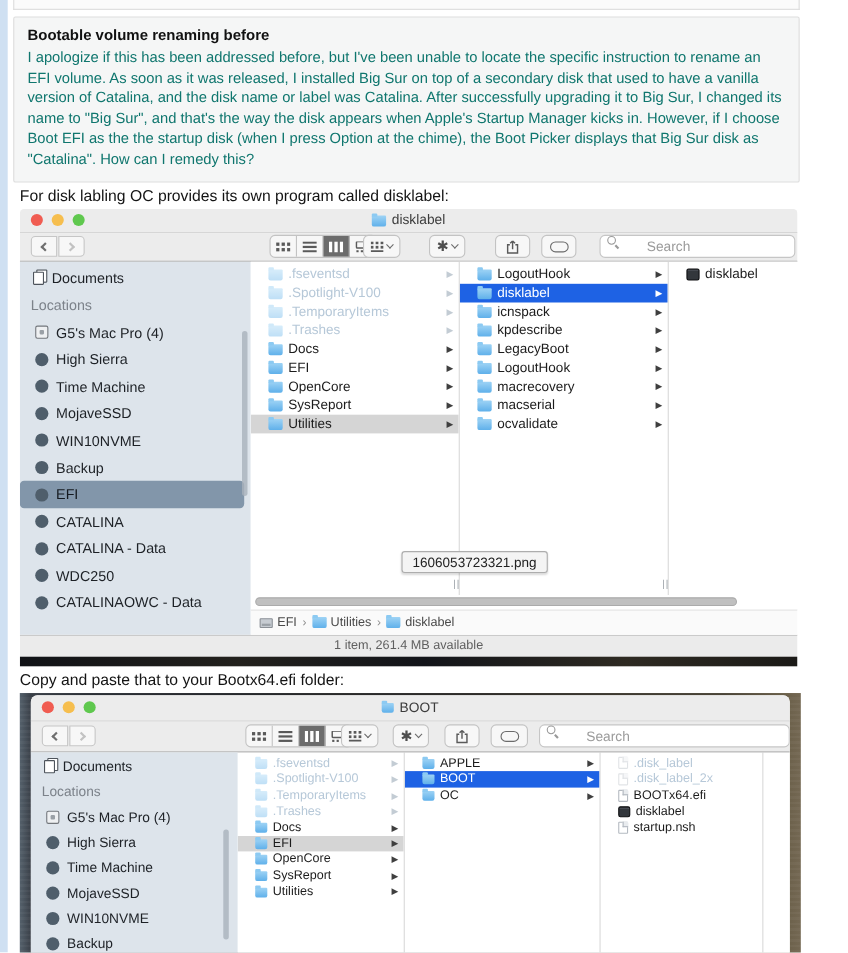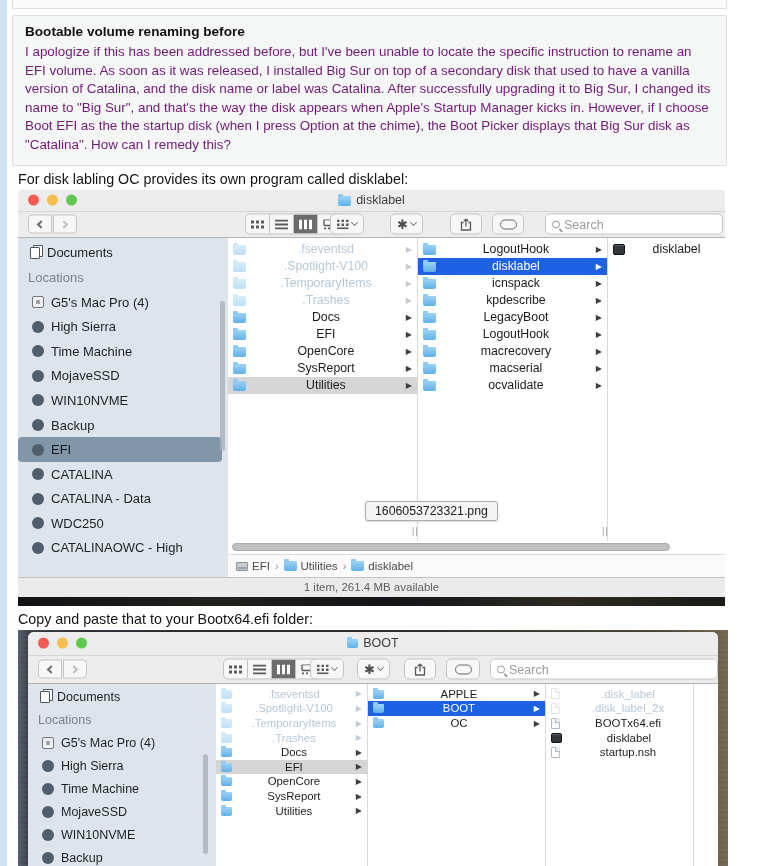--- a/index.html
+++ b/index.html
@@ -6,21 +6,21 @@
   html,body { width:771px; background:#fff; font-family:"Liberation Sans", sans-serif; }
   body { position:relative; height:866px; overflow:hidden; color:#1a1a1a; }
 
   .blue-strip { position:absolute; left:0; top:0; bottom:0; width:7px; background:#cfe0f2; }
   .content { position:absolute; left:12px; top:0; width:759px; }
 
   
   .prev-box { width:715px; height:9px; border:1px solid #ddd; border-top:none; background:#fbfbfb; }
   .quote { width:715px; margin-top:6px; background:#f5f6f6; border:1px solid #ddd; border-radius:2px; padding:8px 12px 10px; }
   .q-title { font-size:13.6px; font-weight:bold; color:#111; margin-bottom:4px; }
-  .q-body { font-size:13.4px; line-height:18.6px; color:#701a75; }
+  .q-body { font-size:13.4px; line-height:18.6px; color:#0f766e; }
   .para { font-size:14.3px; color:#141414; margin:5px 0 3px 6px; }
 
   
   .fwin { background:#fff; position:relative; }
   .titlebar { position:relative; background:#ececec; border-bottom:1px solid #d4d4d4; display:flex; align-items:center; justify-content:center; }
   .traffic { position:absolute; left:10px; top:50%; transform:translateY(-50%); display:flex; gap:8px; }
   .tl { width:11px; height:11px; border-radius:50%; }
   .tl.red { background:#f05c51; } .tl.yel { background:#f6be4e; } .tl.grn { background:#5fc84e; }
   .wtitle { display:flex; align-items:center; gap:5px; font-size:12.5px; color:#3c3c3c; }
   .toolbar { position:relative; background:#ececec; border-bottom:1px solid #b4b4b4; }
@@ -32,38 +32,38 @@
   .caret-l { width:6px; height:6px; border-left:2px solid #6f6f6f; border-bottom:2px solid #6f6f6f; transform:rotate(45deg); margin-left:2px; }
   .caret-r { width:6px; height:6px; border-right:2px solid #c2c2c2; border-top:2px solid #c2c2c2; transform:rotate(45deg); margin-right:2px; }
   .viewseg { display:flex; border:1px solid #c3c3c3; border-radius:5px; overflow:hidden; background:#f7f7f7; }
   .vcell { width:24px; height:19px; display:flex; align-items:center; justify-content:center; border-right:1px solid #c3c3c3; }
   .vcell:last-child { border-right:none; }
   .vcell.on { background:#6c6c6c; }
   .tbtn { height:21px; background:#f7f7f7; border:1px solid #c3c3c3; border-radius:5px; display:flex; align-items:center; justify-content:center; gap:3px; padding:0 6px; }
   .gear-glyph { font-size:13px; color:#4e4e4e; line-height:1; }
   .caret-dn { width:5px; height:5px; border-right:1.6px solid #6b6b6b; border-bottom:1.6px solid #6b6b6b; transform:rotate(45deg) translate(-1px,-1px); }
   .tagshape { width:17px; height:10px; border:1.6px solid #6b6b6b; border-radius:5px; }
-  .searchbox { height:21px; background:#fff; border:1px solid #c6c6c6; border-radius:5px; display:flex; align-items:center; padding:0 4px; }
+  .searchbox { height:21px; background:#fff; border:1px solid #c6c6c6; border-radius:5px; display:flex; padding:0 4px;gap:24px; }
   .searchbox input { border:none; outline:none; flex:1; font-size:12.5px; color:#333; background:transparent; font-family:"Liberation Sans",sans-serif; }
   .searchbox input::placeholder { color:#9b9b9b; }
   .mag { width:8px; height:8px; border:1.5px solid #999; border-radius:50%; position:relative; margin:0 4px 0 2px; flex:none; }
   .mag::after { content:""; position:absolute; width:4px; height:1.5px; background:#999; transform:rotate(45deg); left:6px; top:8px; }
 
-  .main { display:flex;text-align:center; }
+  .main { display:flex; }
   .sidebar { background:#dde4eb; position:relative; flex:none; overflow:hidden; }
   .side-header { font-size:11px; color:#7c828a; padding:0 0 0 10px; display:flex; align-items:center; }
   .side-row { display:flex; align-items:center; gap:7px; padding-left:14px; color:#1d2126; }
   .side-row.ssel { background:#8296aa; border-radius:4px; margin-right:6px; color:#14191f; }
   .side-row .lbl { white-space:nowrap; }
   .side-sb { position:absolute; width:5px; border-radius:3px; background:#a9b2bb; opacity:.8; }
 
   .cols { display:flex; background:#fff; }
   .fcol { border-right:1px solid #d9d9d9; padding-top:3px; overflow:hidden; flex:none; }
   .fcol.flexcol { flex:1; border-right:none; }
-  .col-row { display:flex; align-items:center; gap:5px; padding:0 2px 0 5px; color:#1c1c1c; }
+  .col-row { display:flex; align-items:center; gap:5px; padding:0 2px 0 16px; color:#1c1c1c; }
   .col-row .lbl { flex:1; white-space:nowrap; overflow:hidden; }
   .col-row.faded .lbl { color:#b6c8d8; }
   .col-row.faded .ic { opacity:.4; }
   .col-row.faded .chev { color:#c3ccd4; }
   .col-row.chl { background:#d5d5d5; }
   .col-row.csel { background:#1e62e4; color:#fff; }
   .col-row.csel .chev { color:#fff; }
   .chev { font-size:8px; color:#3f3f3f; padding-right:3px; flex:none; }
 
   
@@ -279,21 +279,21 @@
               <div class="side-row">
                 <span class="ic ic-disk"></span>
                 <span class="lbl">CATALINA - Data</span>
               </div>
               <div class="side-row">
                 <span class="ic ic-disk"></span>
                 <span class="lbl">WDC250</span>
               </div>
               <div class="side-row">
                 <span class="ic ic-disk"></span>
-                <span class="lbl">CATALINAOWC - High</span>
+                <span class="lbl">CATALINAOWC - Data</span>
               </div>
             </div>
           <div class="side-sb" style="right:3px;top:63px;height:150px"></div>
         </div>
         <div class="rightstack">
           <div class="cols">
             <div class="fcol c1">
                 <div class="col-row faded">
                   <span class="ic ic-folder"></span>
                   <span class="lbl">.fseventsd</span>

